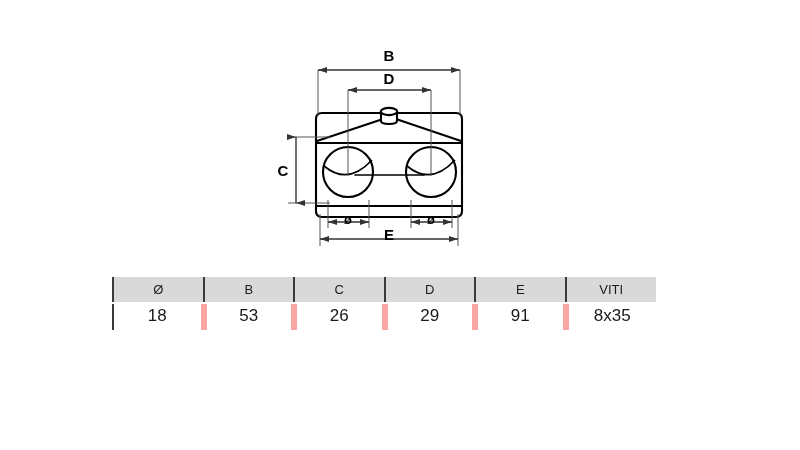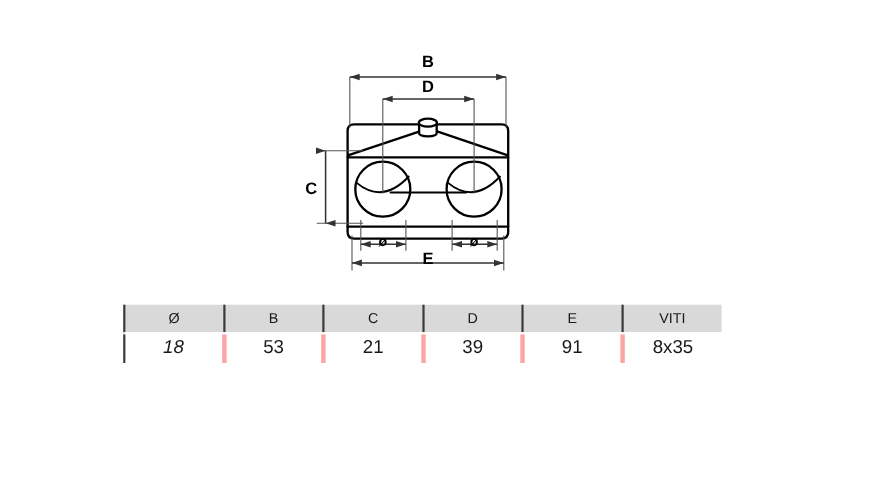--- a/index.html
+++ b/index.html
@@ -67,25 +67,24 @@
     border-left: 2px solid #3a3a3a;
   }
   #spec-table thead th:first-child {
     border-left: 2px solid #3a3a3a;
   }
   #spec-table tbody td {
     background: #ffffff;
     height: 28px;
     font-size: 17px;
     font-weight: normal;
-    border-left: 4px solid #fca5a5;
+    border-left: 6px solid #fca5a5;
   }
   #spec-table tbody td:first-child {
     border-left: 2px solid #3a3a3a;
-    font-style: italic;
   }
   .tbl-gap {
     position: absolute;
     left: 112px;
     top: 302px;
     width: 543px;
     height: 2px;
     background: #ffffff;
   }
 </style>
@@ -205,22 +204,22 @@
         <th>C</th>
         <th>D</th>
         <th>E</th>
         <th>VITI</th>
       </tr>
     </thead>
     <tbody>
       <tr>
         <td>18</td>
         <td>53</td>
-        <td>21</td>
-        <td>39</td>
+        <td>26</td>
+        <td>29</td>
         <td>91</td>
         <td>8x35</td>
       </tr>
     </tbody>
   </table>
   <div class="tbl-gap"></div>
 
 </div>
 
 </body></html>

